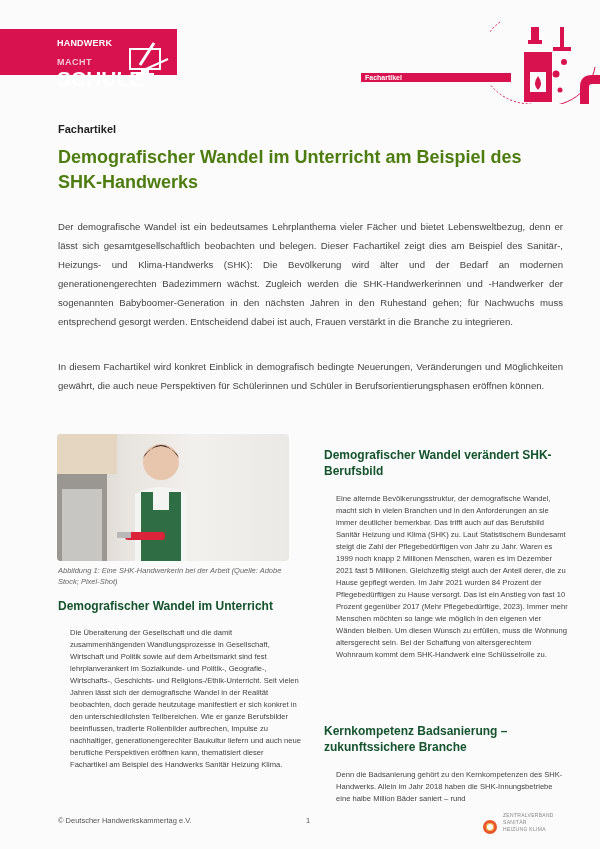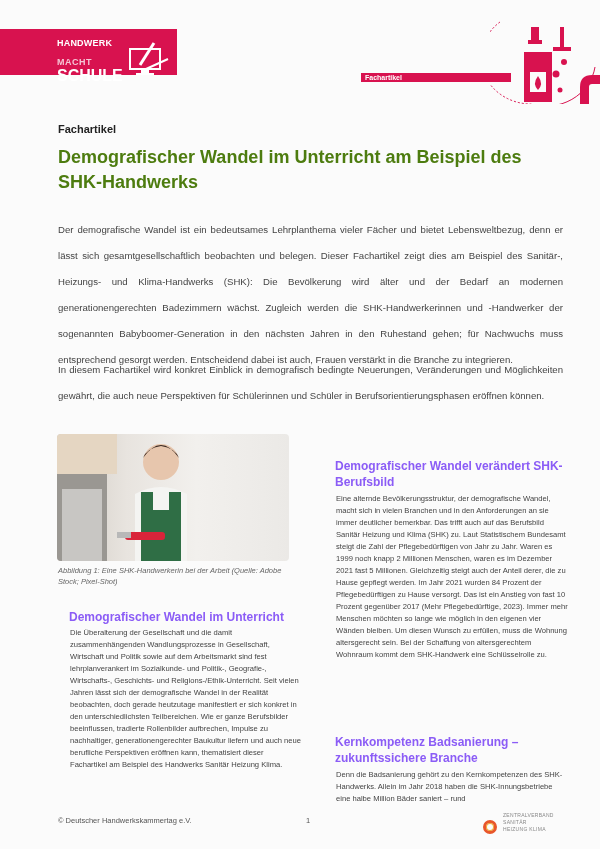--- a/index.html
+++ b/index.html
@@ -6,41 +6,41 @@
   body {
     width: 600px; height: 849px; background: #fbfbfb; position: relative; overflow: hidden;
     font-family: "Liberation Sans", sans-serif; color: #3a3a3a;
   }
   .logo {
     position: absolute; left: 0; top: 29px; width: 177px; height: 46px; background: #d8124f;
   }
   .logo .txt { position: absolute; left: 57px; top: 10px; color: #fff; font-weight: bold; line-height: 1; }
   .logo .l1 { font-size: 9px; letter-spacing: 0.2px; }
   .logo .l2 { font-size: 9px; color: #f5c4d4; letter-spacing: 0.5px; margin-top: 10px; }
-  .logo .l3 { font-size: 16px; margin-top: 1px; }
+  .logo .l3 { font-size: 21px; margin-top: 1px; }
   .logo .mon { position: absolute; left: 128px; top: 12px; width: 44px; height: 38px; }
   .tagbar {
     position: absolute; left: 361px; top: 73px; width: 150px; height: 9px; background: #d8124f;
     color: #fff; font-size: 7px; font-weight: bold; line-height: 9px; padding-left: 4px; box-sizing: border-box;
   }
   .emblem { position: absolute; left: 490px; top: 12px; width: 110px; height: 92px; }
   .kicker { position: absolute; left: 58px; top: 123px; font-size: 11px; font-weight: bold; color: #222; }
   .title {
     position: absolute; left: 58px; top: 145px; width: 500px; font-size: 18px; font-weight: bold;
     color: #4d7c0f; line-height: 25px; margin: 0;
   }
-  .p { position: absolute; left: 58px; width: 505px; font-size: 9.6px; line-height: 26px; color: #444; margin: 0; text-align: justify; }
+  .p { position: absolute; left: 58px; width: 505px; font-size: 9.6px; line-height: 19px; color: #444; margin: 0; text-align: justify; }
   .p1 { top: 217px; }
   .p2 { top: 357px; }
   .photo {
     position: absolute; left: 57px; top: 434px; width: 232px; height: 127px; border-radius: 4px; overflow: hidden;
     background: linear-gradient(90deg, #cfc9c1 0%, #e8e4df 30%, #f2f0ed 60%, #ebe9e6 100%);
   }
   .caption { position: absolute; left: 58px; top: 565px; width: 232px; font-size: 7.5px; font-style: italic; color: #666; line-height: 11px; margin: 0; }
-  .h2 { position: absolute; font-size: 12px; font-weight: bold; color: #8b5cf6; line-height: 16px; margin: 11px; }
+  .h2 { position: absolute; font-size: 12px; font-weight: bold; color: #14532d; line-height: 16px; margin: 0; }
   .colL { left: 58px; width: 232px; }
   .colR { left: 324px; width: 232px; }
   .cp { position: absolute; font-size: 7.6px; line-height: 12px; color: #444; margin: 12px; }
   .footer-copy { position: absolute; left: 58px; top: 816px; font-size: 7.5px; color: #555; text-align: center; }
   .footer-page { position: absolute; left: 306px; top: 816px; font-size: 7.5px; color: #555; }
   .zv { position: absolute; left: 483px; top: 808px; width: 80px; height: 34px; }
   .zv .ring { position: absolute; left: 0; top: 12px; width: 14px; height: 14px; border-radius: 50%;
     border: 3px solid #e8562a; box-sizing: border-box; box-shadow: inset 0 0 0 1px #f2b233; }
   .zv .t { position: absolute; left: 20px; font-size: 5px; color: #888; line-height: 6.5px; letter-spacing: 0.3px; }
 </style>

